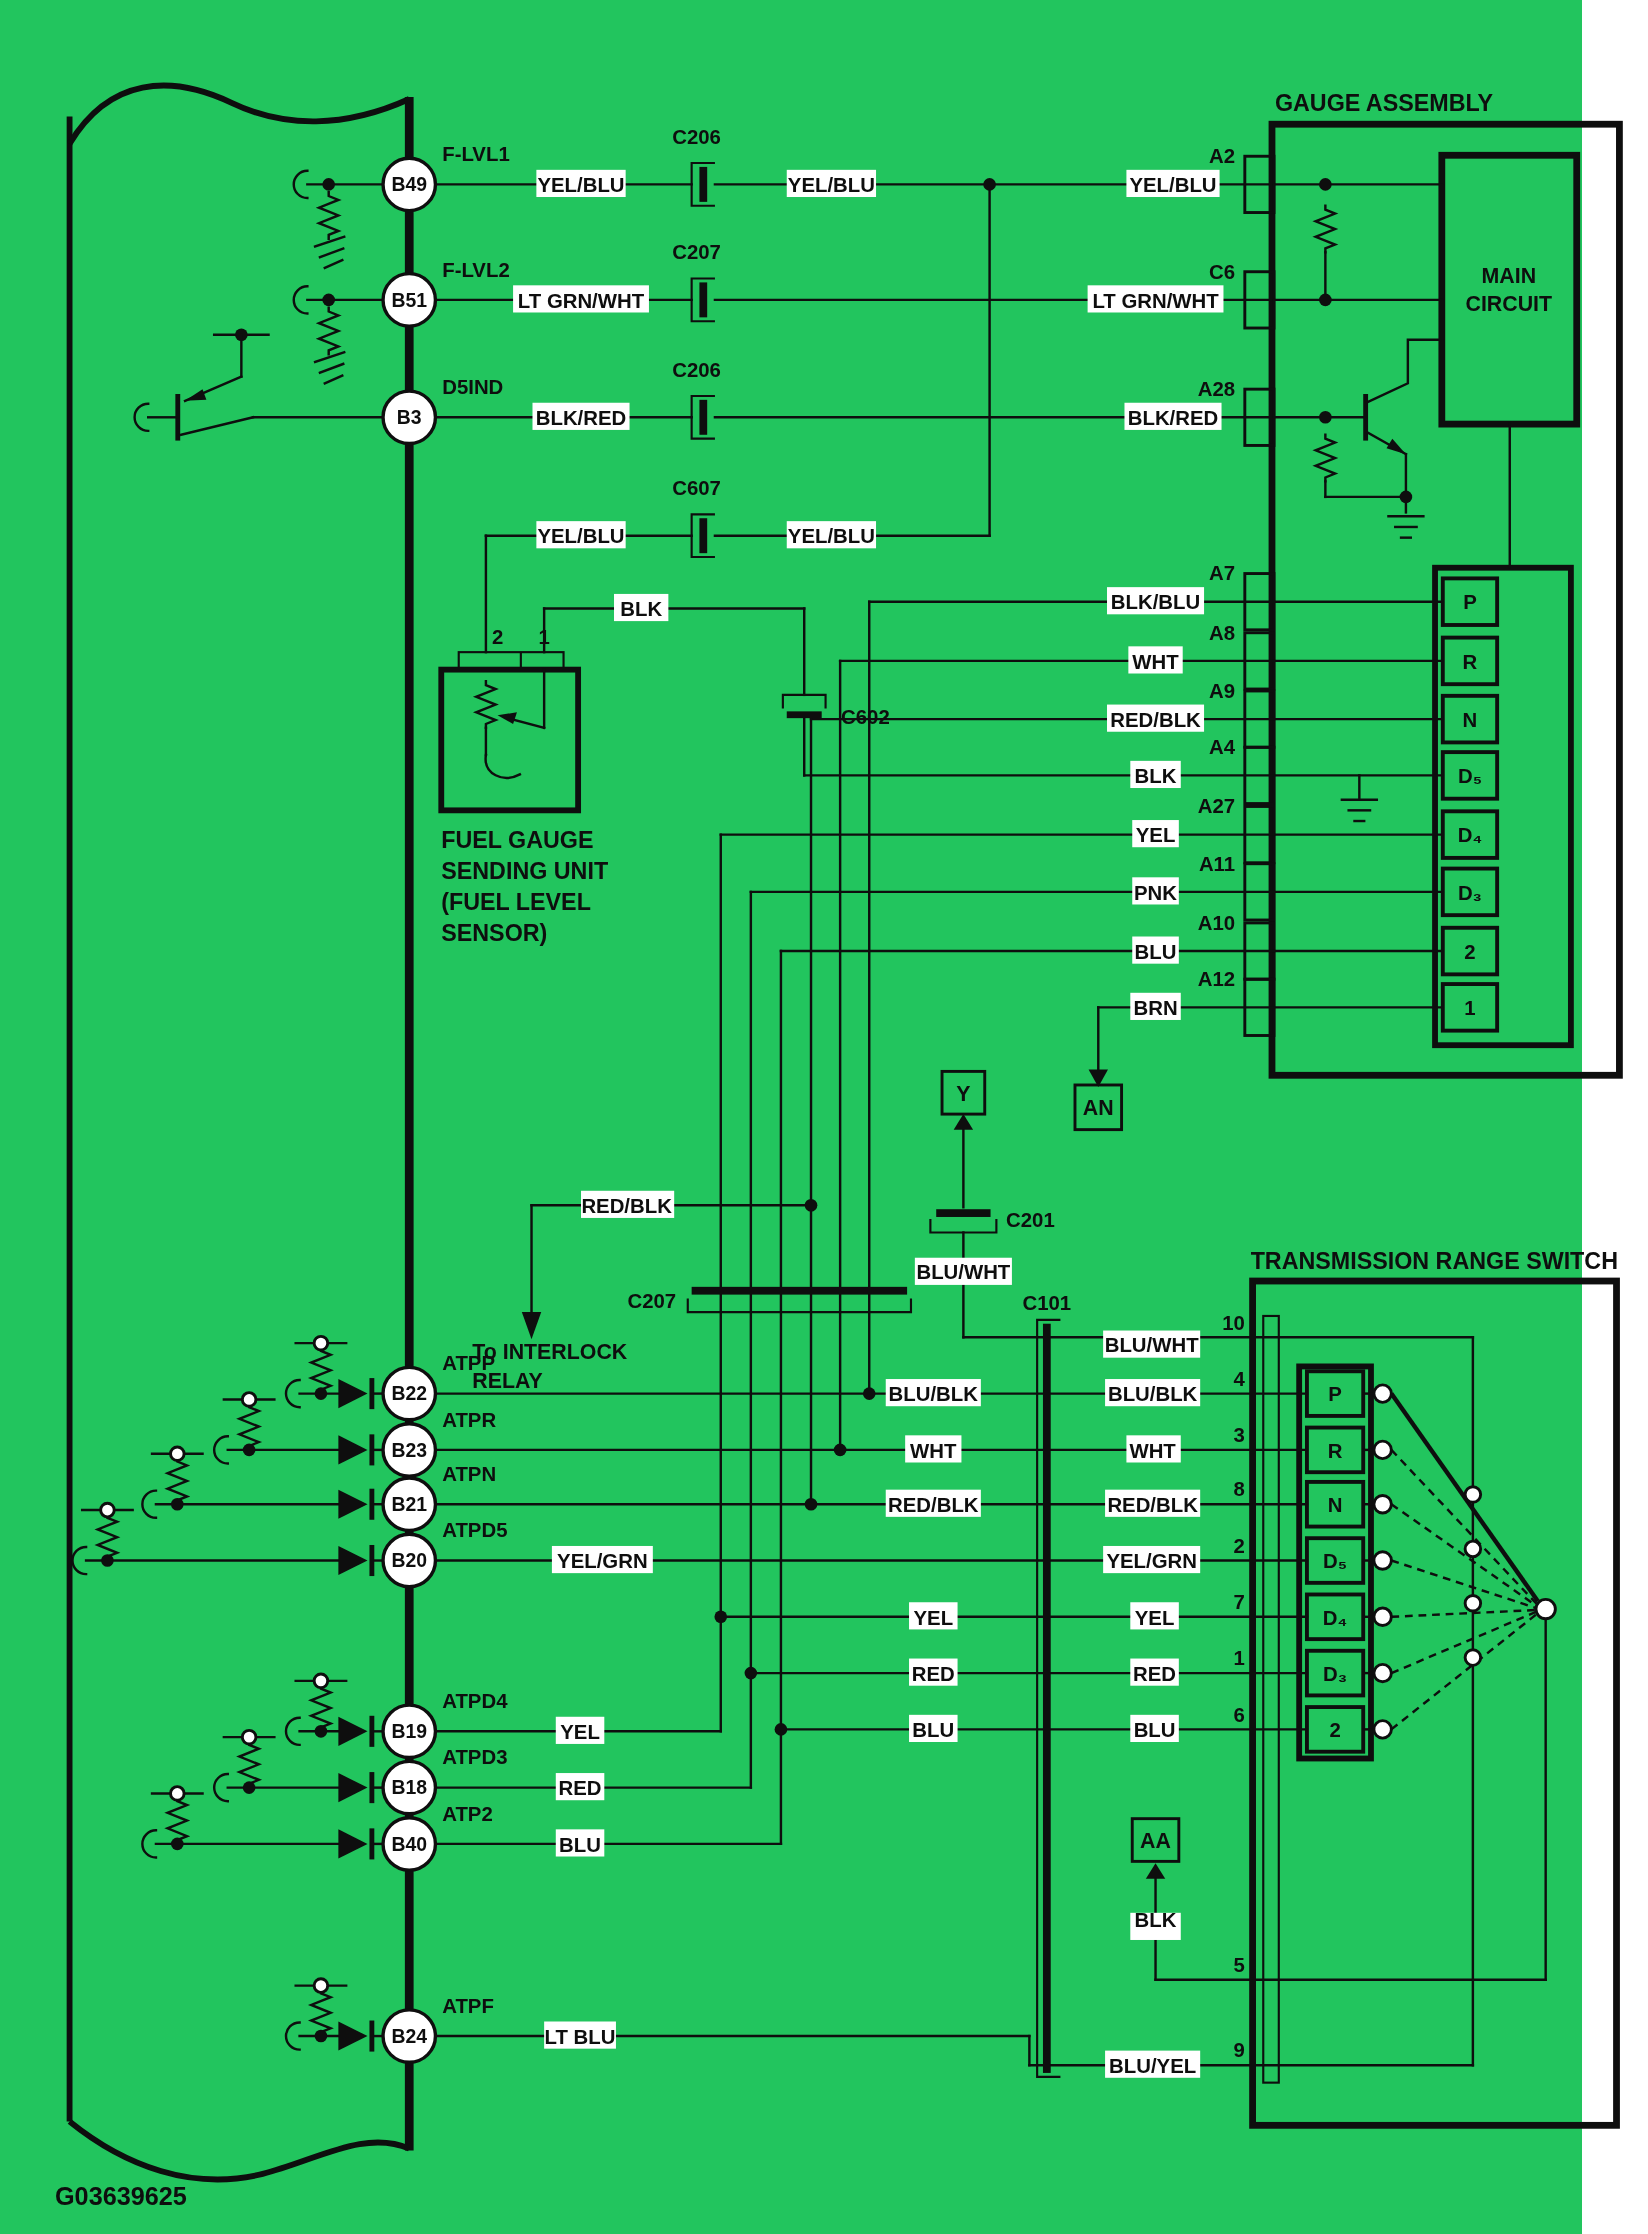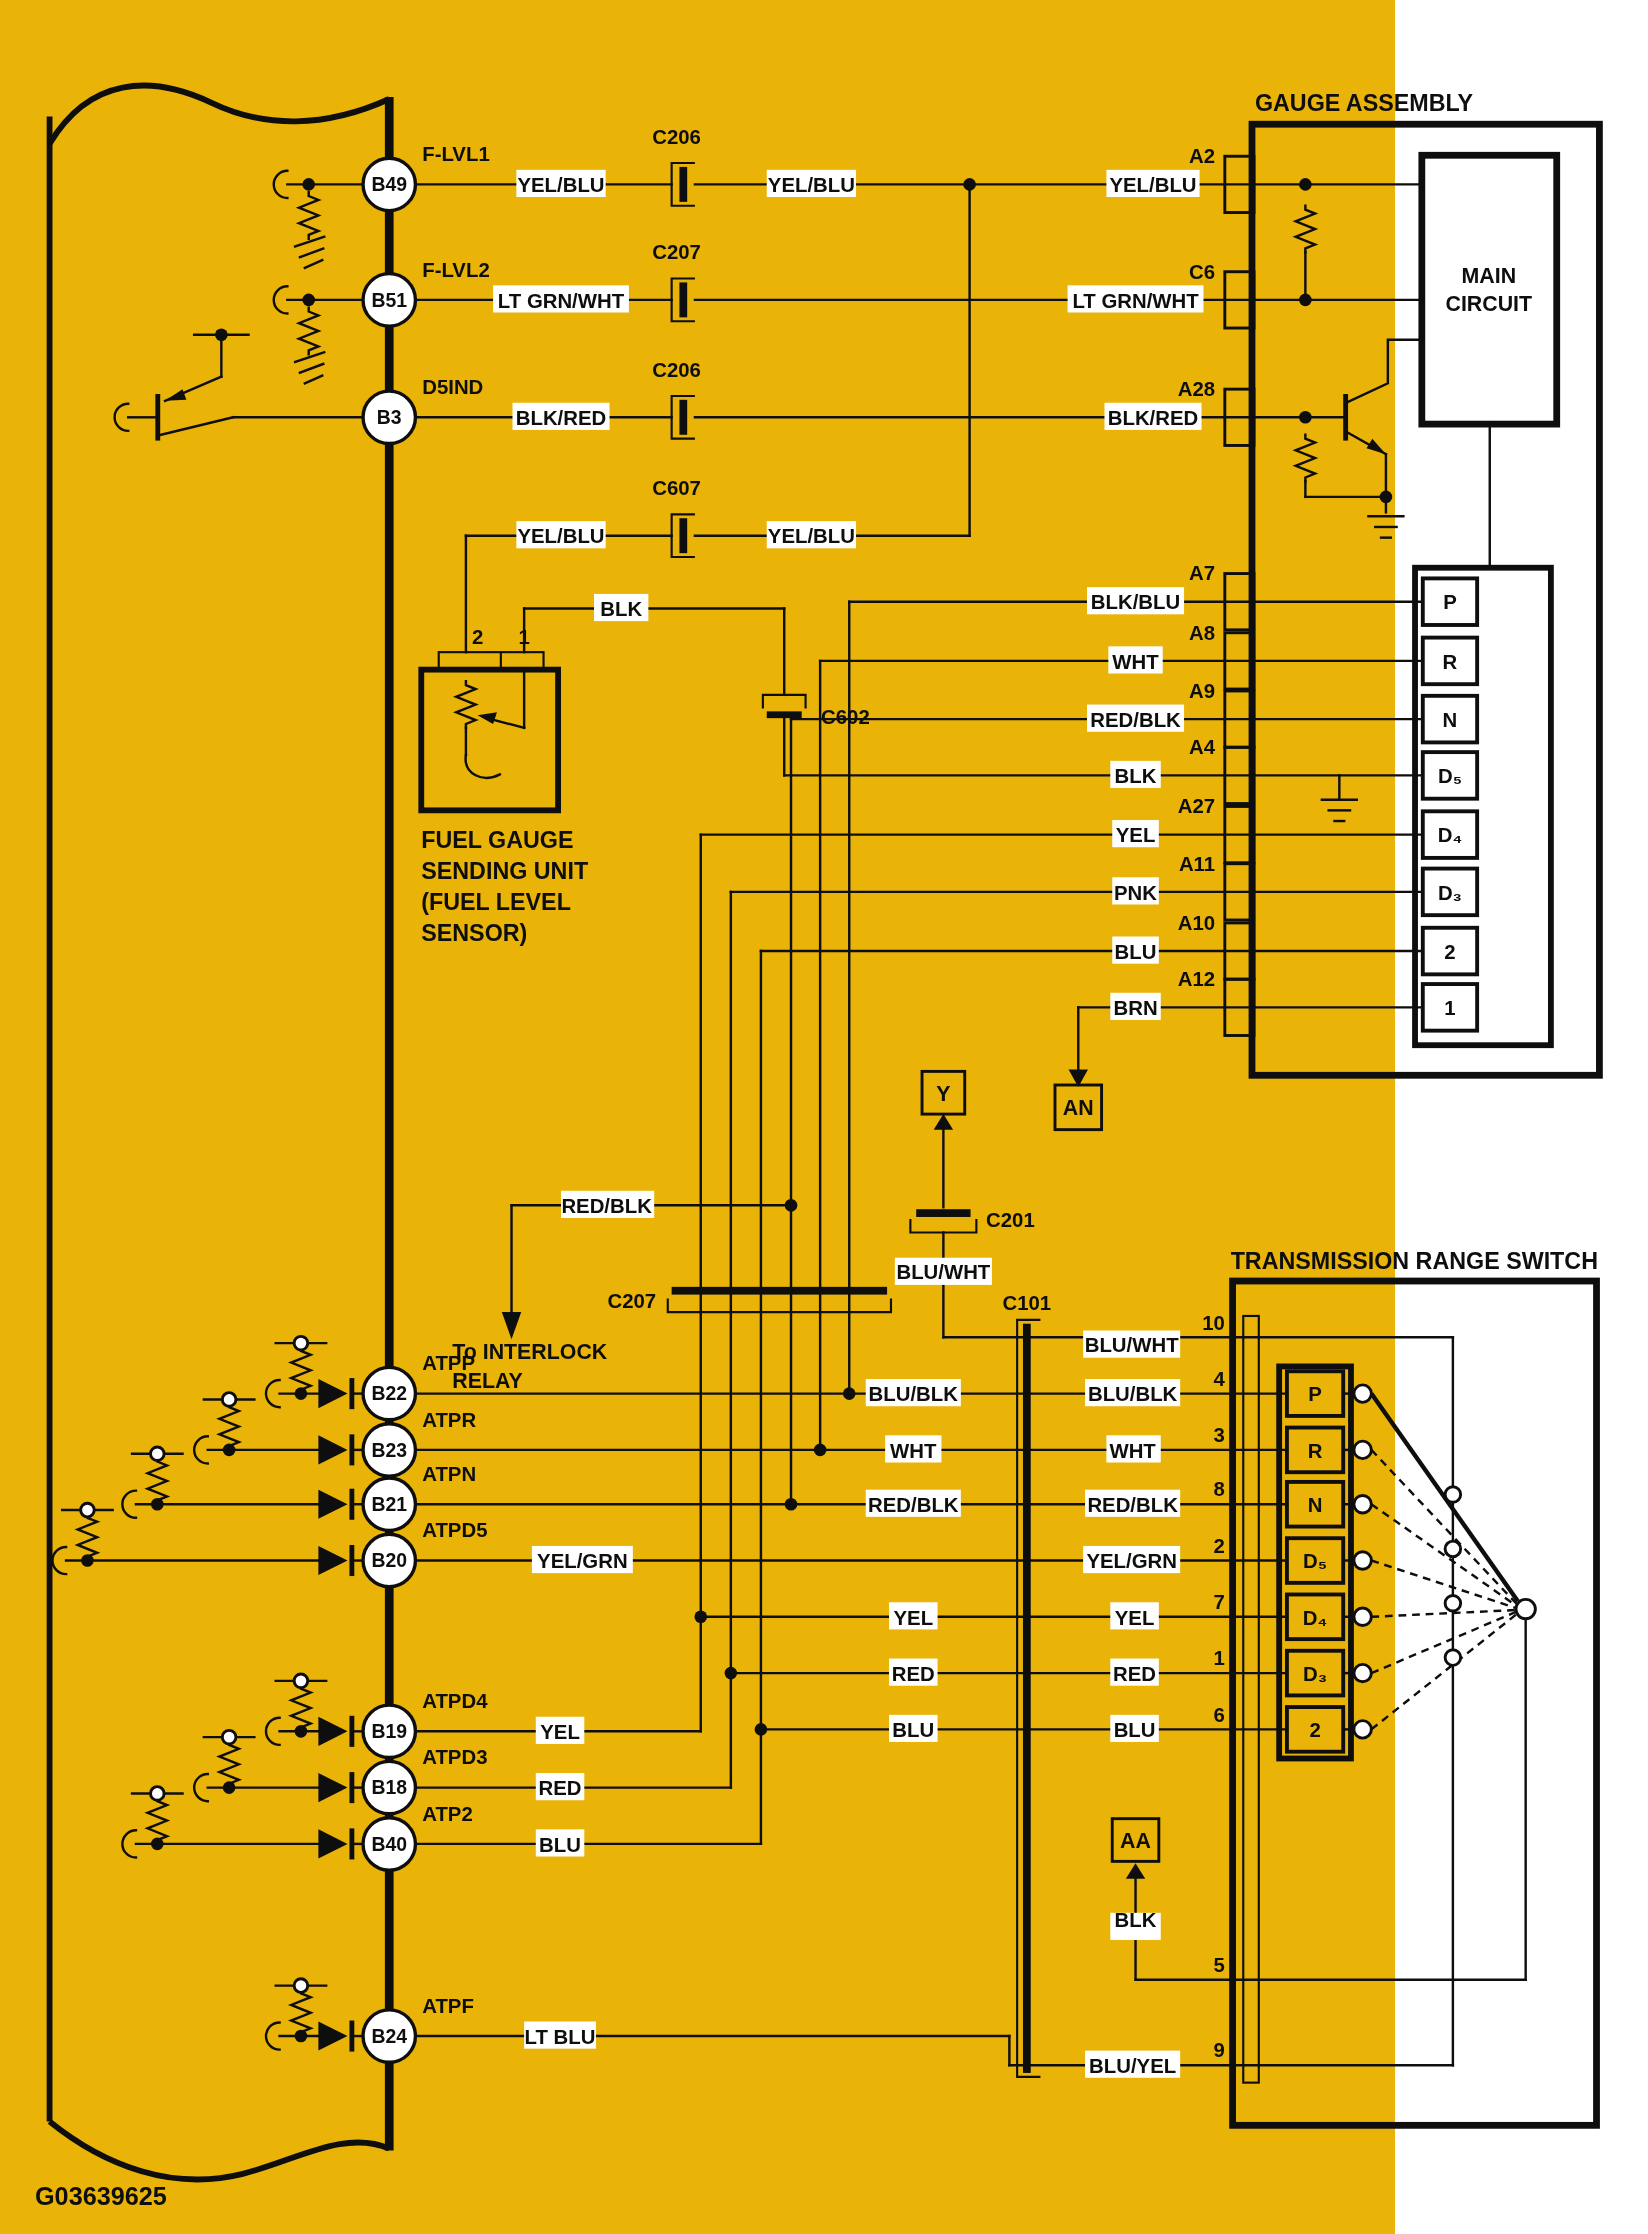--- a/index.html
+++ b/index.html
@@ -1,16 +1,16 @@
 <!DOCTYPE html>
 <html><head>
 <meta charset="utf-8">
 <style>
   html,body{margin:0;padding:0;background:#fff;}
-  .wrap{width:1395px;height:2235px;background:#eab308;position:relative;}
+  .wrap{width:1562px;height:2235px;background:#22c55e;position:relative;padding-left:20px;}
   svg{display:block;}
   .ln{stroke:#0e0e0e;stroke-width:2.5;fill:none;stroke-linecap:square;}
   .bus{stroke:#0e0e0e;stroke-width:9;fill:none;}
   .edge{stroke:#0e0e0e;stroke-width:6;fill:none;}
   .bx{stroke:#0e0e0e;stroke-width:7;fill:none;}
   .bx6{stroke:#0e0e0e;stroke-width:6;fill:none;}
   .bx4{stroke:#0e0e0e;stroke-width:4;fill:none;}
   .bx3{stroke:#0e0e0e;stroke-width:3;fill:none;}
   .thin{stroke:#0e0e0e;stroke-width:2.2;fill:none;}
   .bar{fill:#0e0e0e;stroke:none;}

